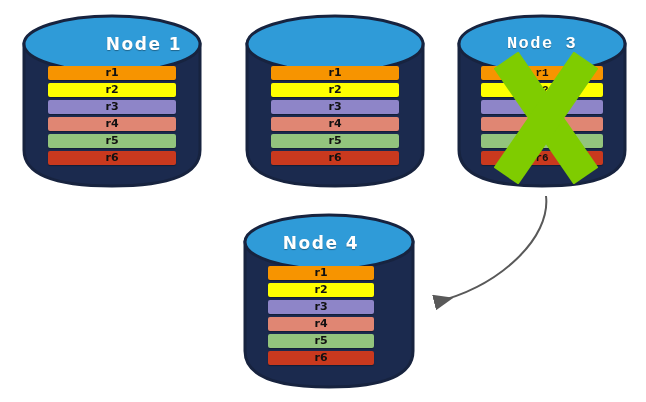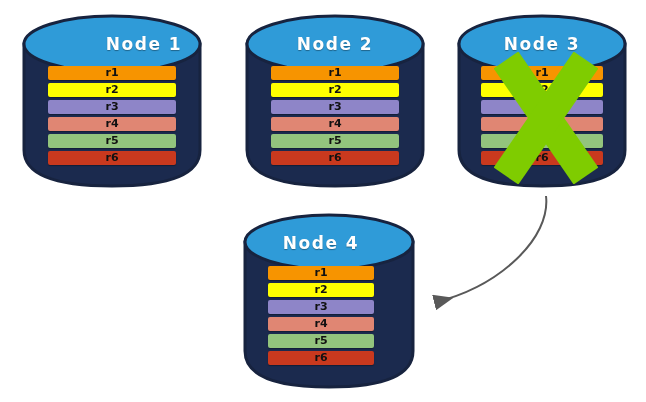--- a/index.html
+++ b/index.html
@@ -113,21 +113,20 @@
         <span class="row-label">r6</span>
       </div>
     </div>
   </div>
 
   <div class="node" style="left:245px; top:10px; width:180px; height:178px;">
     <svg class="node-svg" width="180" height="178" viewBox="0 0 180 178">
       <path d="M2,34 L2,140 Q2,176 90,176 Q178,176 178,140 L178,34 Z" fill="#1b2a4e" stroke="#17233f" stroke-width="3"></path>
       <ellipse cx="90" cy="34" rx="88" ry="28" fill="#2f9bd8" stroke="#17233f" stroke-width="3"></ellipse>
     </svg>
-    <div class="node-title" style="top:24px;">Node 2</div>
     <div class="rows" style="top:56px; padding:0 26px; box-sizing:border-box;">
       <div class="row" style="background:#f79400;">
         <span class="row-label">r1</span>
       </div>
       <div class="row" style="background:#ffff00;">
         <span class="row-label">r2</span>
       </div>
       <div class="row" style="background:#8e85c8;">
         <span class="row-label">r3</span>
       </div>
@@ -136,21 +135,21 @@
       </div>
       <div class="row" style="background:#93c47d;">
         <span class="row-label">r5</span>
       </div>
       <div class="row" style="background:#c9391e;">
         <span class="row-label">r6</span>
       </div>
     </div>
   </div>
 
-  <div class="node" style="left:457px; top:10px; width:170px; height:178px;">
+  <div class="node" style="left:457px; top:10px; width:170px; height:178px;font-family:Liberation Mono, monospace;">
     <svg class="node-svg" width="170" height="178" viewBox="0 0 170 178">
       <path d="M2,34 L2,140 Q2,176 85,176 Q168,176 168,140 L168,34 Z" fill="#1b2a4e" stroke="#17233f" stroke-width="3"></path>
       <ellipse cx="85" cy="34" rx="83" ry="28" fill="#2f9bd8" stroke="#17233f" stroke-width="3"></ellipse>
     </svg>
     <div class="node-title" style="top:24px;">Node 3</div>
     <div class="rows" style="top:56px; padding:0 24px; box-sizing:border-box;">
       <div class="row" style="background:#f79400;">
         <span class="row-label">r1</span>
       </div>
       <div class="row" style="background:#ffff00;">

